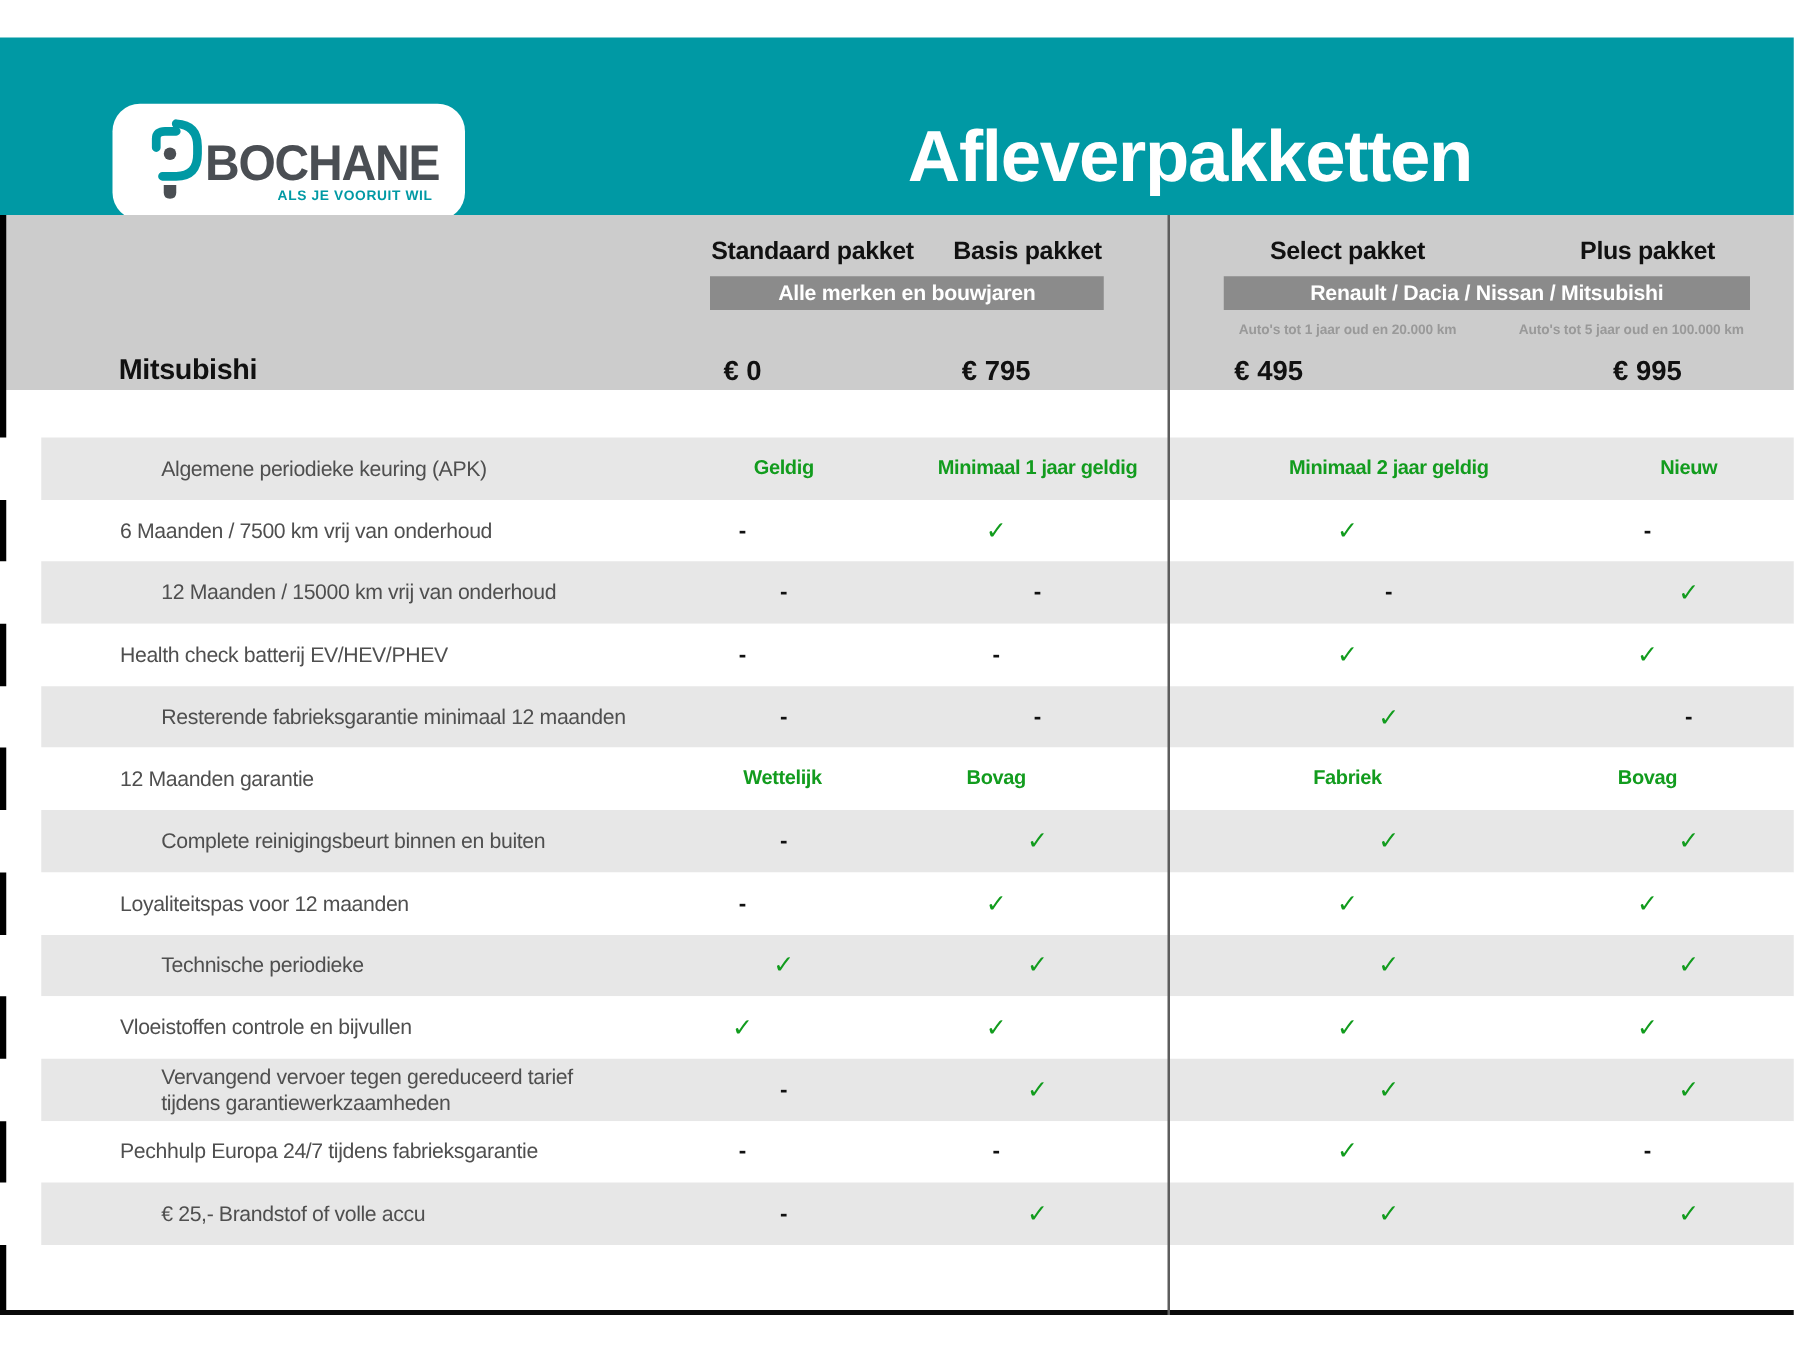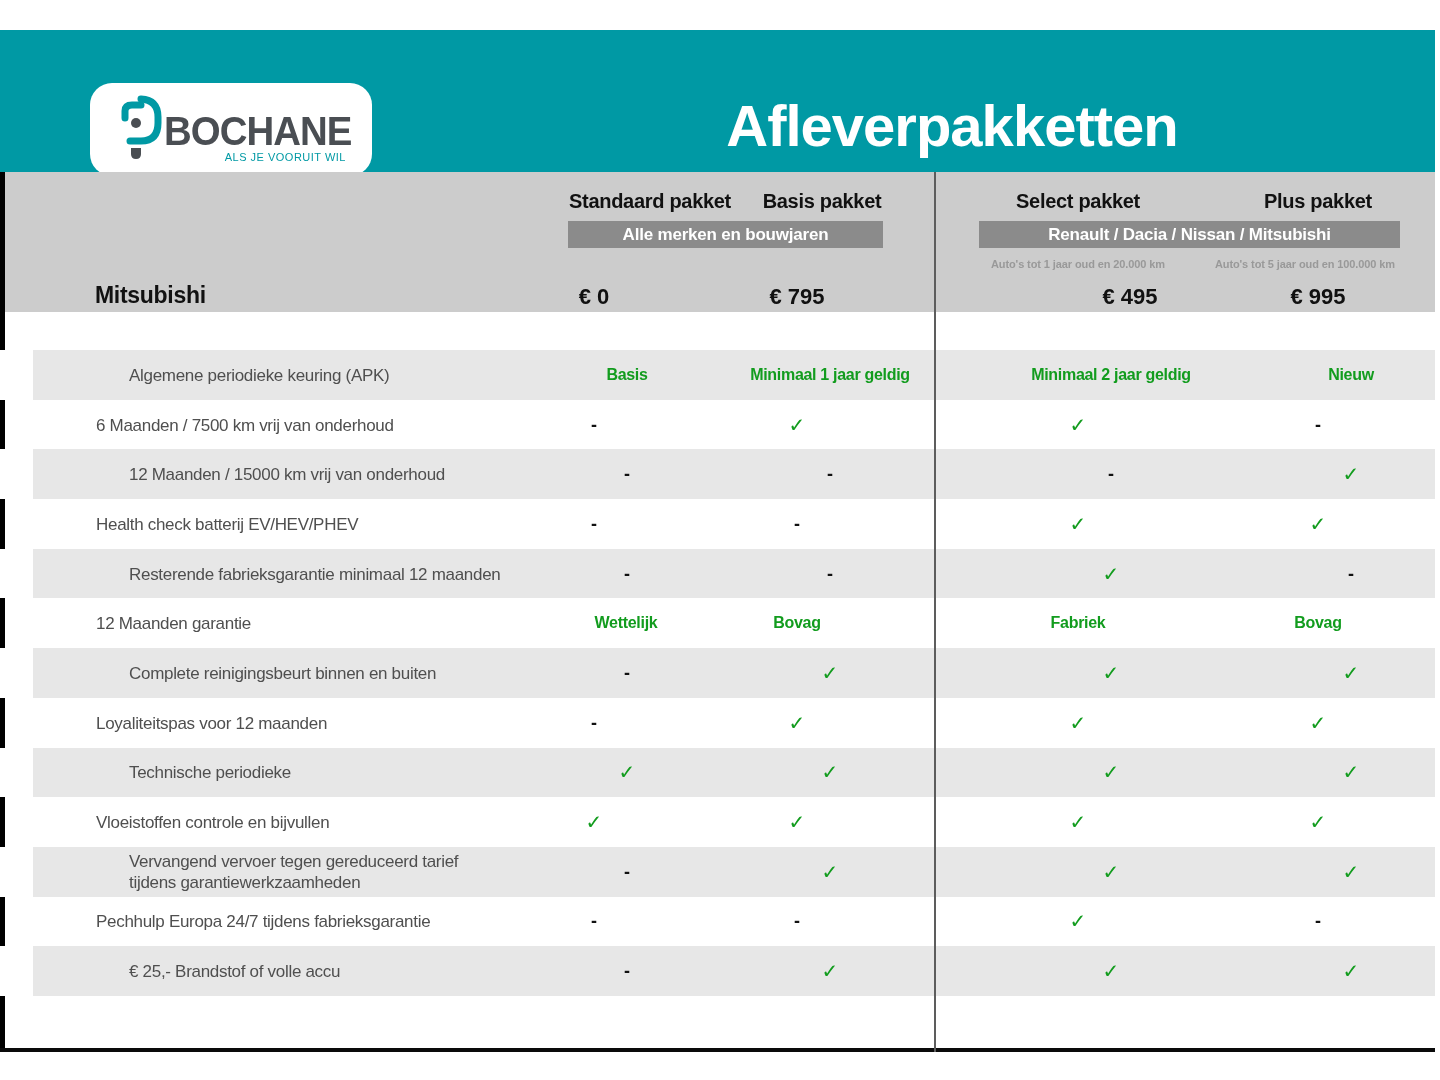--- a/index.html
+++ b/index.html
@@ -16,21 +16,21 @@
   }
   .logo-card{
     position:absolute;left:90px;top:53px;width:282px;height:93px;background:#fff;border-radius:22px;
   }
   .logo-icon{position:absolute;left:26px;top:11px;}
   .logo-brand{
     position:absolute;left:74px;top:26px;font-size:40px;font-weight:700;color:#4a4e53;
     letter-spacing:-1px;white-space:nowrap;transform:scaleX(.96);transform-origin:left;
   }
   .logo-tagline{
-    position:absolute;right:26px;top:68px;font-size:11px;font-weight:400;color:#0099A4;
+    position:absolute;right:26px;top:68px;font-size:11px;font-weight:700;color:#0099A4;
     letter-spacing:.5px;white-space:nowrap;
   }
   
   .band{position:absolute;left:0;top:172px;width:1435px;height:140px;background:#cccccc;}
   .band::before{content:"";position:absolute;left:0;top:0;width:5px;height:100%;background:#000;}
   .pkg-name{
     position:absolute;top:190px;transform:translateX(-50%);
     font-size:20px;font-weight:700;color:#111;white-space:nowrap;letter-spacing:-.3px;
   }
   .group-badge{
@@ -97,29 +97,29 @@
 
   <div class="group-badge" style="left:568px;width:315px">Alle merken en bouwjaren</div>
   <div class="group-badge" style="left:979px;width:421px">Renault / Dacia / Nissan / Mitsubishi</div>
 
   <div class="pkg-note" style="left:1078px">Auto's tot 1 jaar oud en 20.000 km</div>
   <div class="pkg-note" style="left:1305px">Auto's tot 5 jaar oud en 100.000 km</div>
 
   <div class="total-label">Mitsubishi</div>
   <div class="total-price" style="left:594px">€ 0</div>
   <div class="total-price" style="left:797px">€ 795</div>
-  <div class="total-price" style="left:1130px">€ 495</div>
+  <div class="total-price" style="left:1015px">€ 495</div>
   <div class="total-price" style="left:1318px">€ 995</div>
 
   <div class="rows-wrap">
     <div class="gap-row"></div>
     <div>
         <div class="row gray">
           <div class="row-label">Algemene periodieke keuring (APK)</div>
-          <span class="val gtext" style="left: 594px;">Basis</span>
+          <span class="val gtext" style="left: 594px;">Geldig</span>
           <span class="val gtext" style="left: 797px;">Minimaal 1 jaar geldig</span>
           <span class="val gtext" style="left: 1078px;">Minimaal 2 jaar geldig</span>
           <span class="val gtext" style="left: 1318px;">Nieuw</span>
         </div>
         <div class="row white">
           <div class="row-label">6 Maanden / 7500 km vrij van onderhoud</div>
           <span class="val dash" style="left: 594px;">-</span>
           <span class="val check" style="left: 797px;">✓</span>
           <span class="val check" style="left: 1078px;">✓</span>
           <span class="val dash" style="left: 1318px;">-</span>

